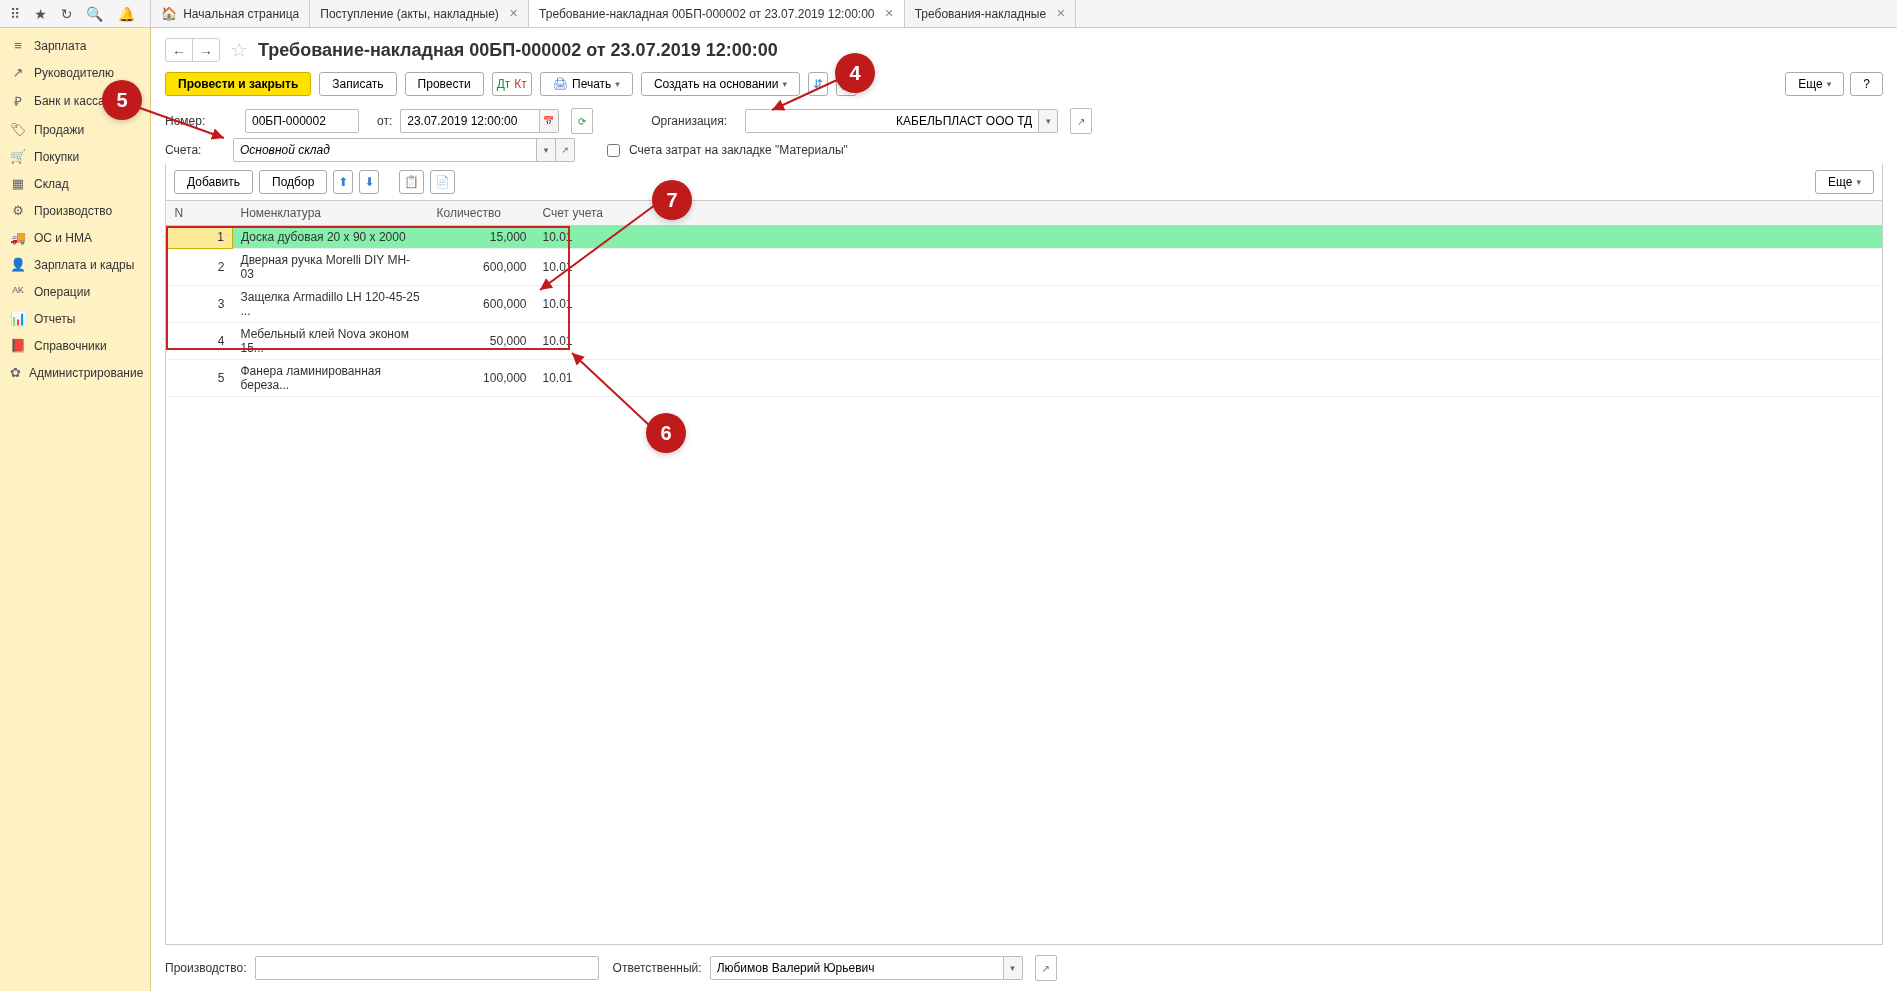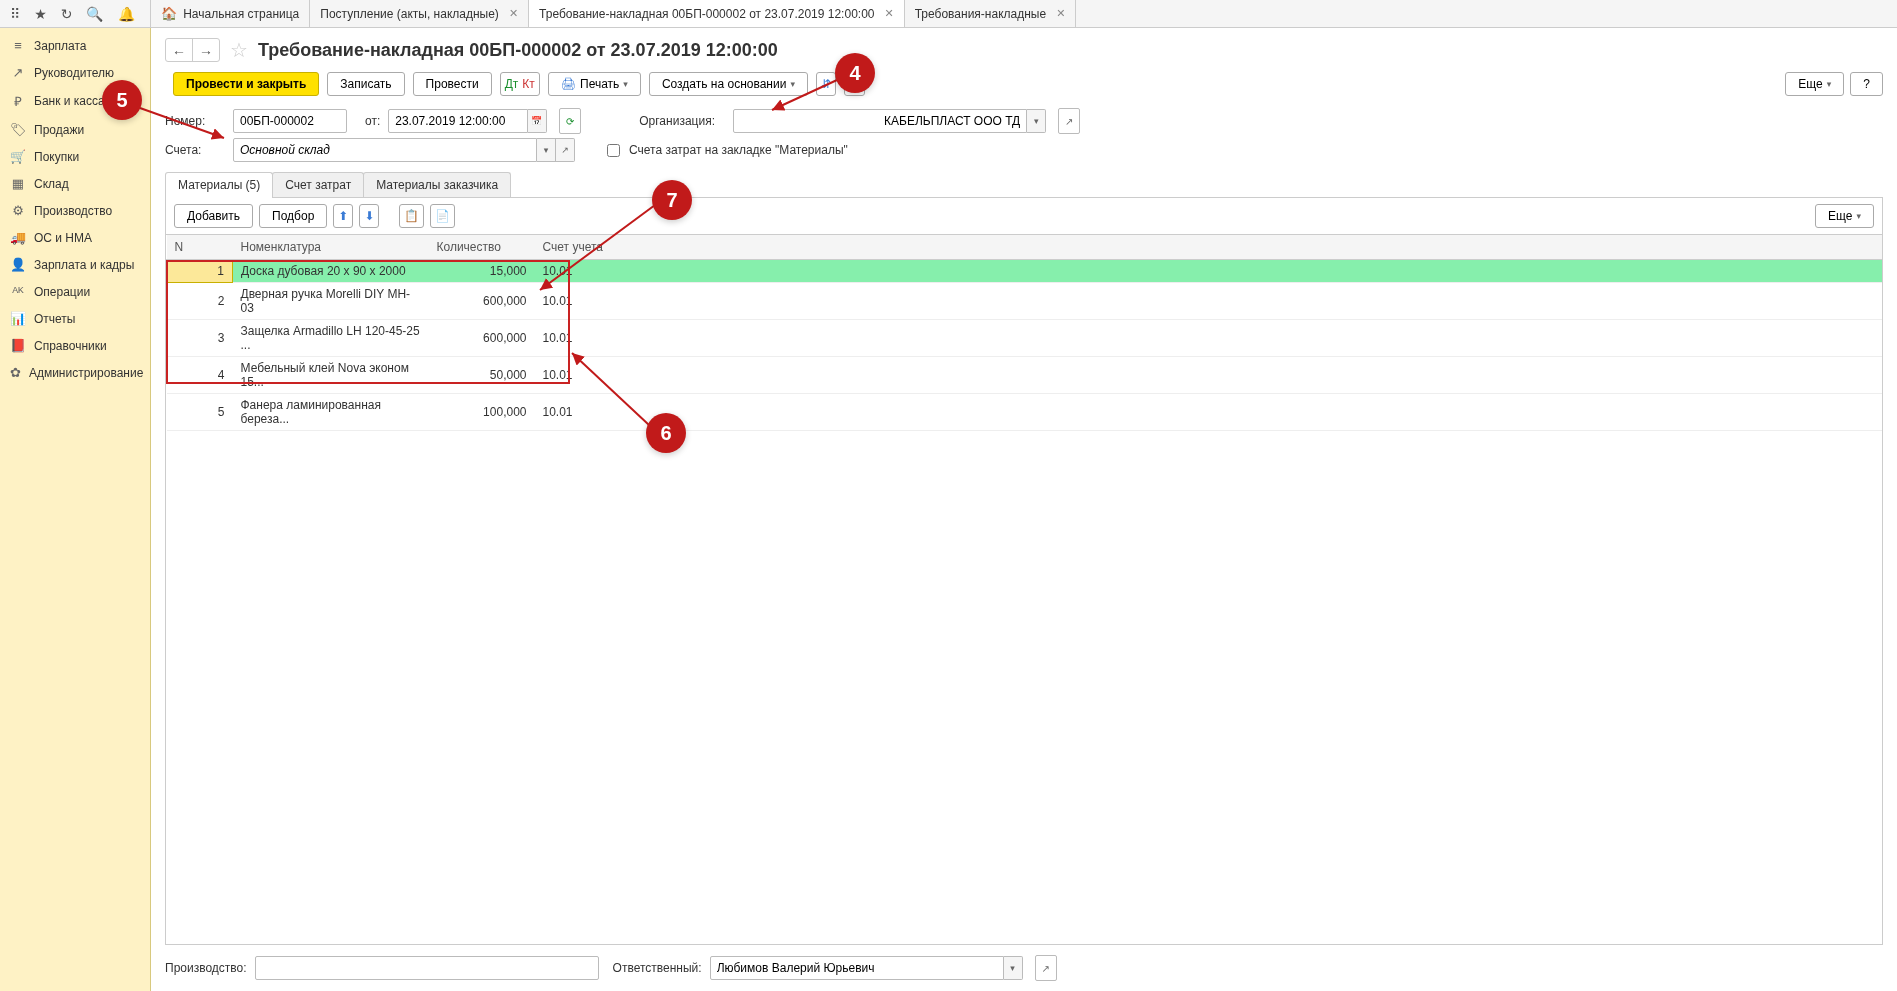--- a/index.html
+++ b/index.html
@@ -103,21 +103,20 @@
 }
 .nav-btn:first-child { border-right: 1px solid #ccc; }
 .star-icon { color: #ccc; font-size: 20px; }
 .doc-title { font-size: 18px; font-weight: bold; }
 
 .toolbar {
   display: flex;
   align-items: center;
   padding: 4px 14px 10px 14px;
   gap: 8px;
-  margin-left: 8px;
 }
 .btn {
   border: 1px solid #aaa;
   border-radius: 3px;
   background: #fff;
   padding: 4px 12px;
   font-size: 12px;
   cursor: pointer;
   height: 24px;
   display: flex;
@@ -410,21 +409,21 @@
         <button class="btn icon-only" style="color:#3a7bd5;">⇵</button>
         <button class="btn icon-only" style="color:#3a7bd5;">▤</button>
         <div class="toolbar-right">
           <button class="btn dropdown-caret">Еще</button>
           <button class="btn">?</button>
         </div>
       </div>
 
       <div class="form-row">
         <span class="form-label">Номер:</span>
-        <input class="input" style="width: 100px;" value="00БП-000002">
+        <input class="input" style="width: 100px; margin-left: 12px;" value="00БП-000002">
         <span style="margin-left:10px;">от:</span>
         <div class="input-wrap">
           <input class="input" style="width: 126px;" value="23.07.2019 12:00:00">
           <div class="input-btn last">📅</div>
         </div>
         <div class="ext-btn" style="color:#1a8f2e;">⟳</div>
         <span class="form-label-lg" style="margin-left:50px;">Организация:</span>
         <div class="input-wrap">
           <input class="input" style="width: 280px; text-align: right;" value="КАБЕЛЬПЛАСТ ООО ТД">
           <div class="input-btn last">▾</div>
@@ -438,25 +437,20 @@
           <input class="input" style="width: 290px; font-style: italic;" value="Основной склад">
           <div class="input-btn">▾</div>
           <div class="input-btn last">↗</div>
         </div>
         <div class="checkbox-wrap" style="margin-left:20px;">
           <input type="checkbox" style="">
           <span>Счета затрат на закладке "Материалы"</span>
         </div>
       </div>
 
-      <div class="doc-tabs">
-        <div class="doc-tab active">Материалы (5)</div>
-        <div class="doc-tab">Счет затрат</div>
-        <div class="doc-tab">Материалы заказчика</div>
-      </div>
 
       <div class="doc-tab-content">
         <div class="table-toolbar">
           <button class="btn">Добавить</button>
           <button class="btn">Подбор</button>
           <button class="btn icon-only" style="color:#3a7bd5;">⬆</button>
           <button class="btn icon-only" style="color:#3a7bd5;">⬇</button>
           <button class="btn icon-only" style="margin-left:14px;">📋</button>
           <button class="btn icon-only" style="color:#aaa;">📄</button>
           <button class="btn dropdown-caret" style="margin-left:auto;">Еще</button>

